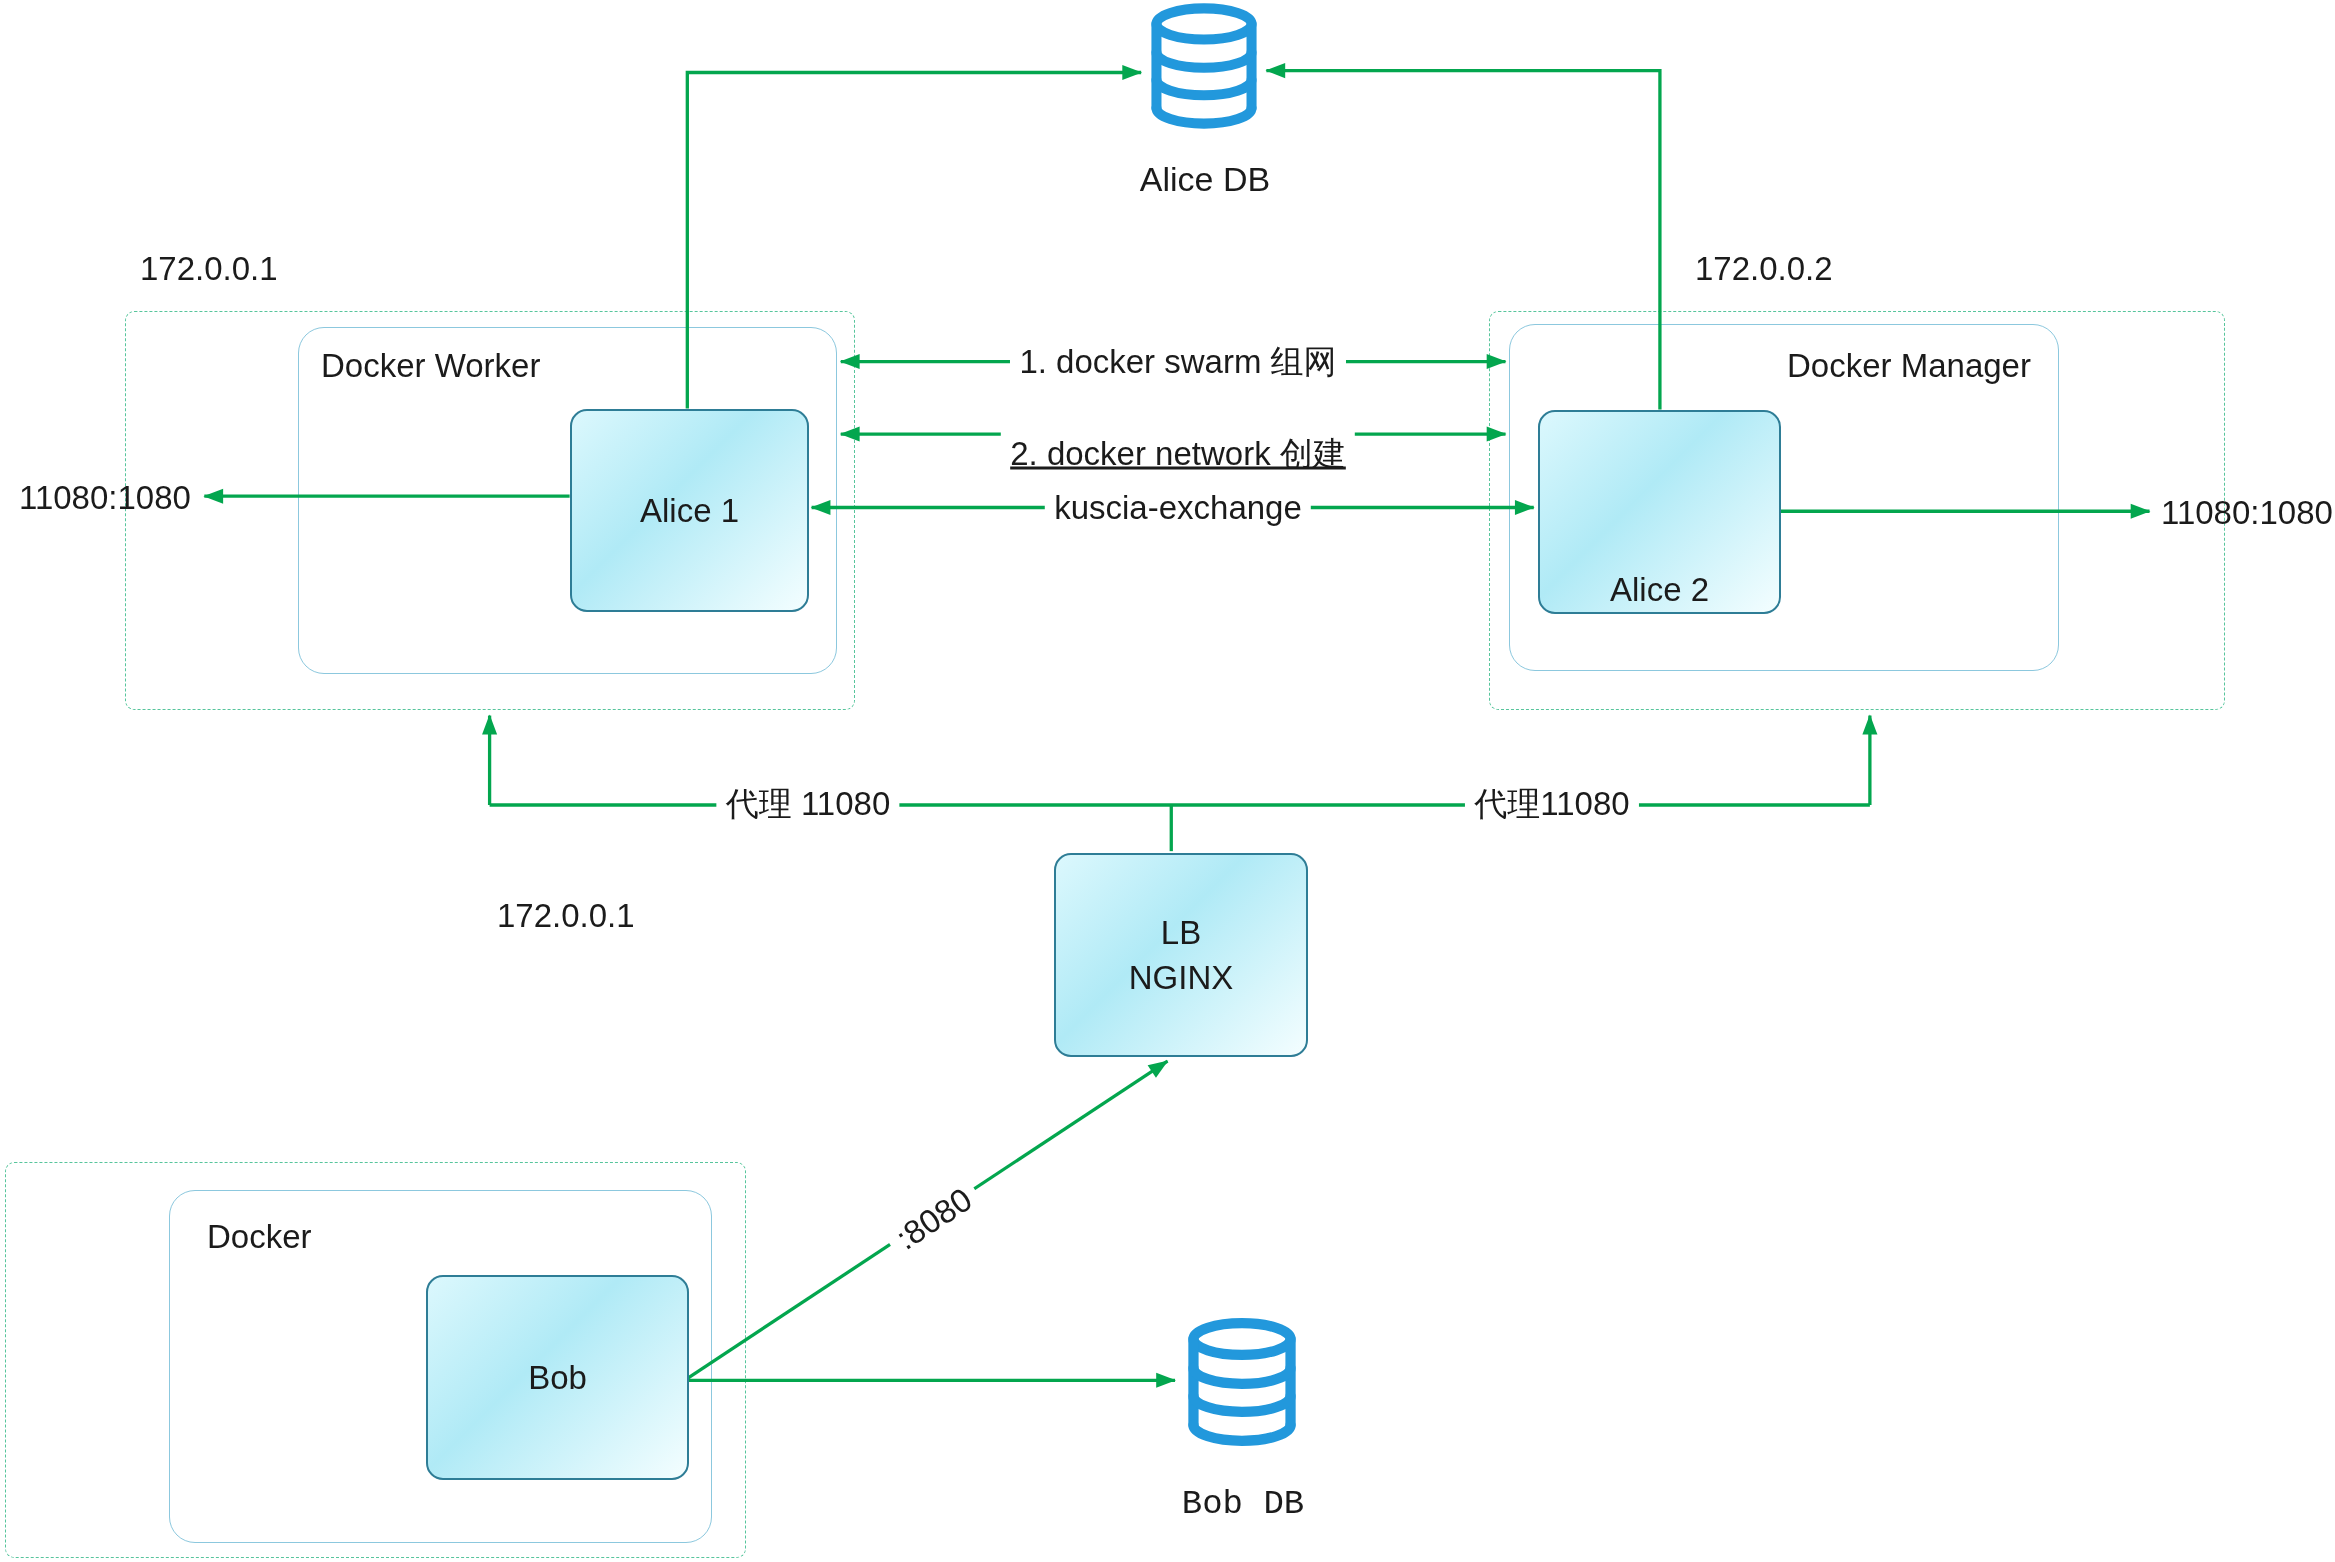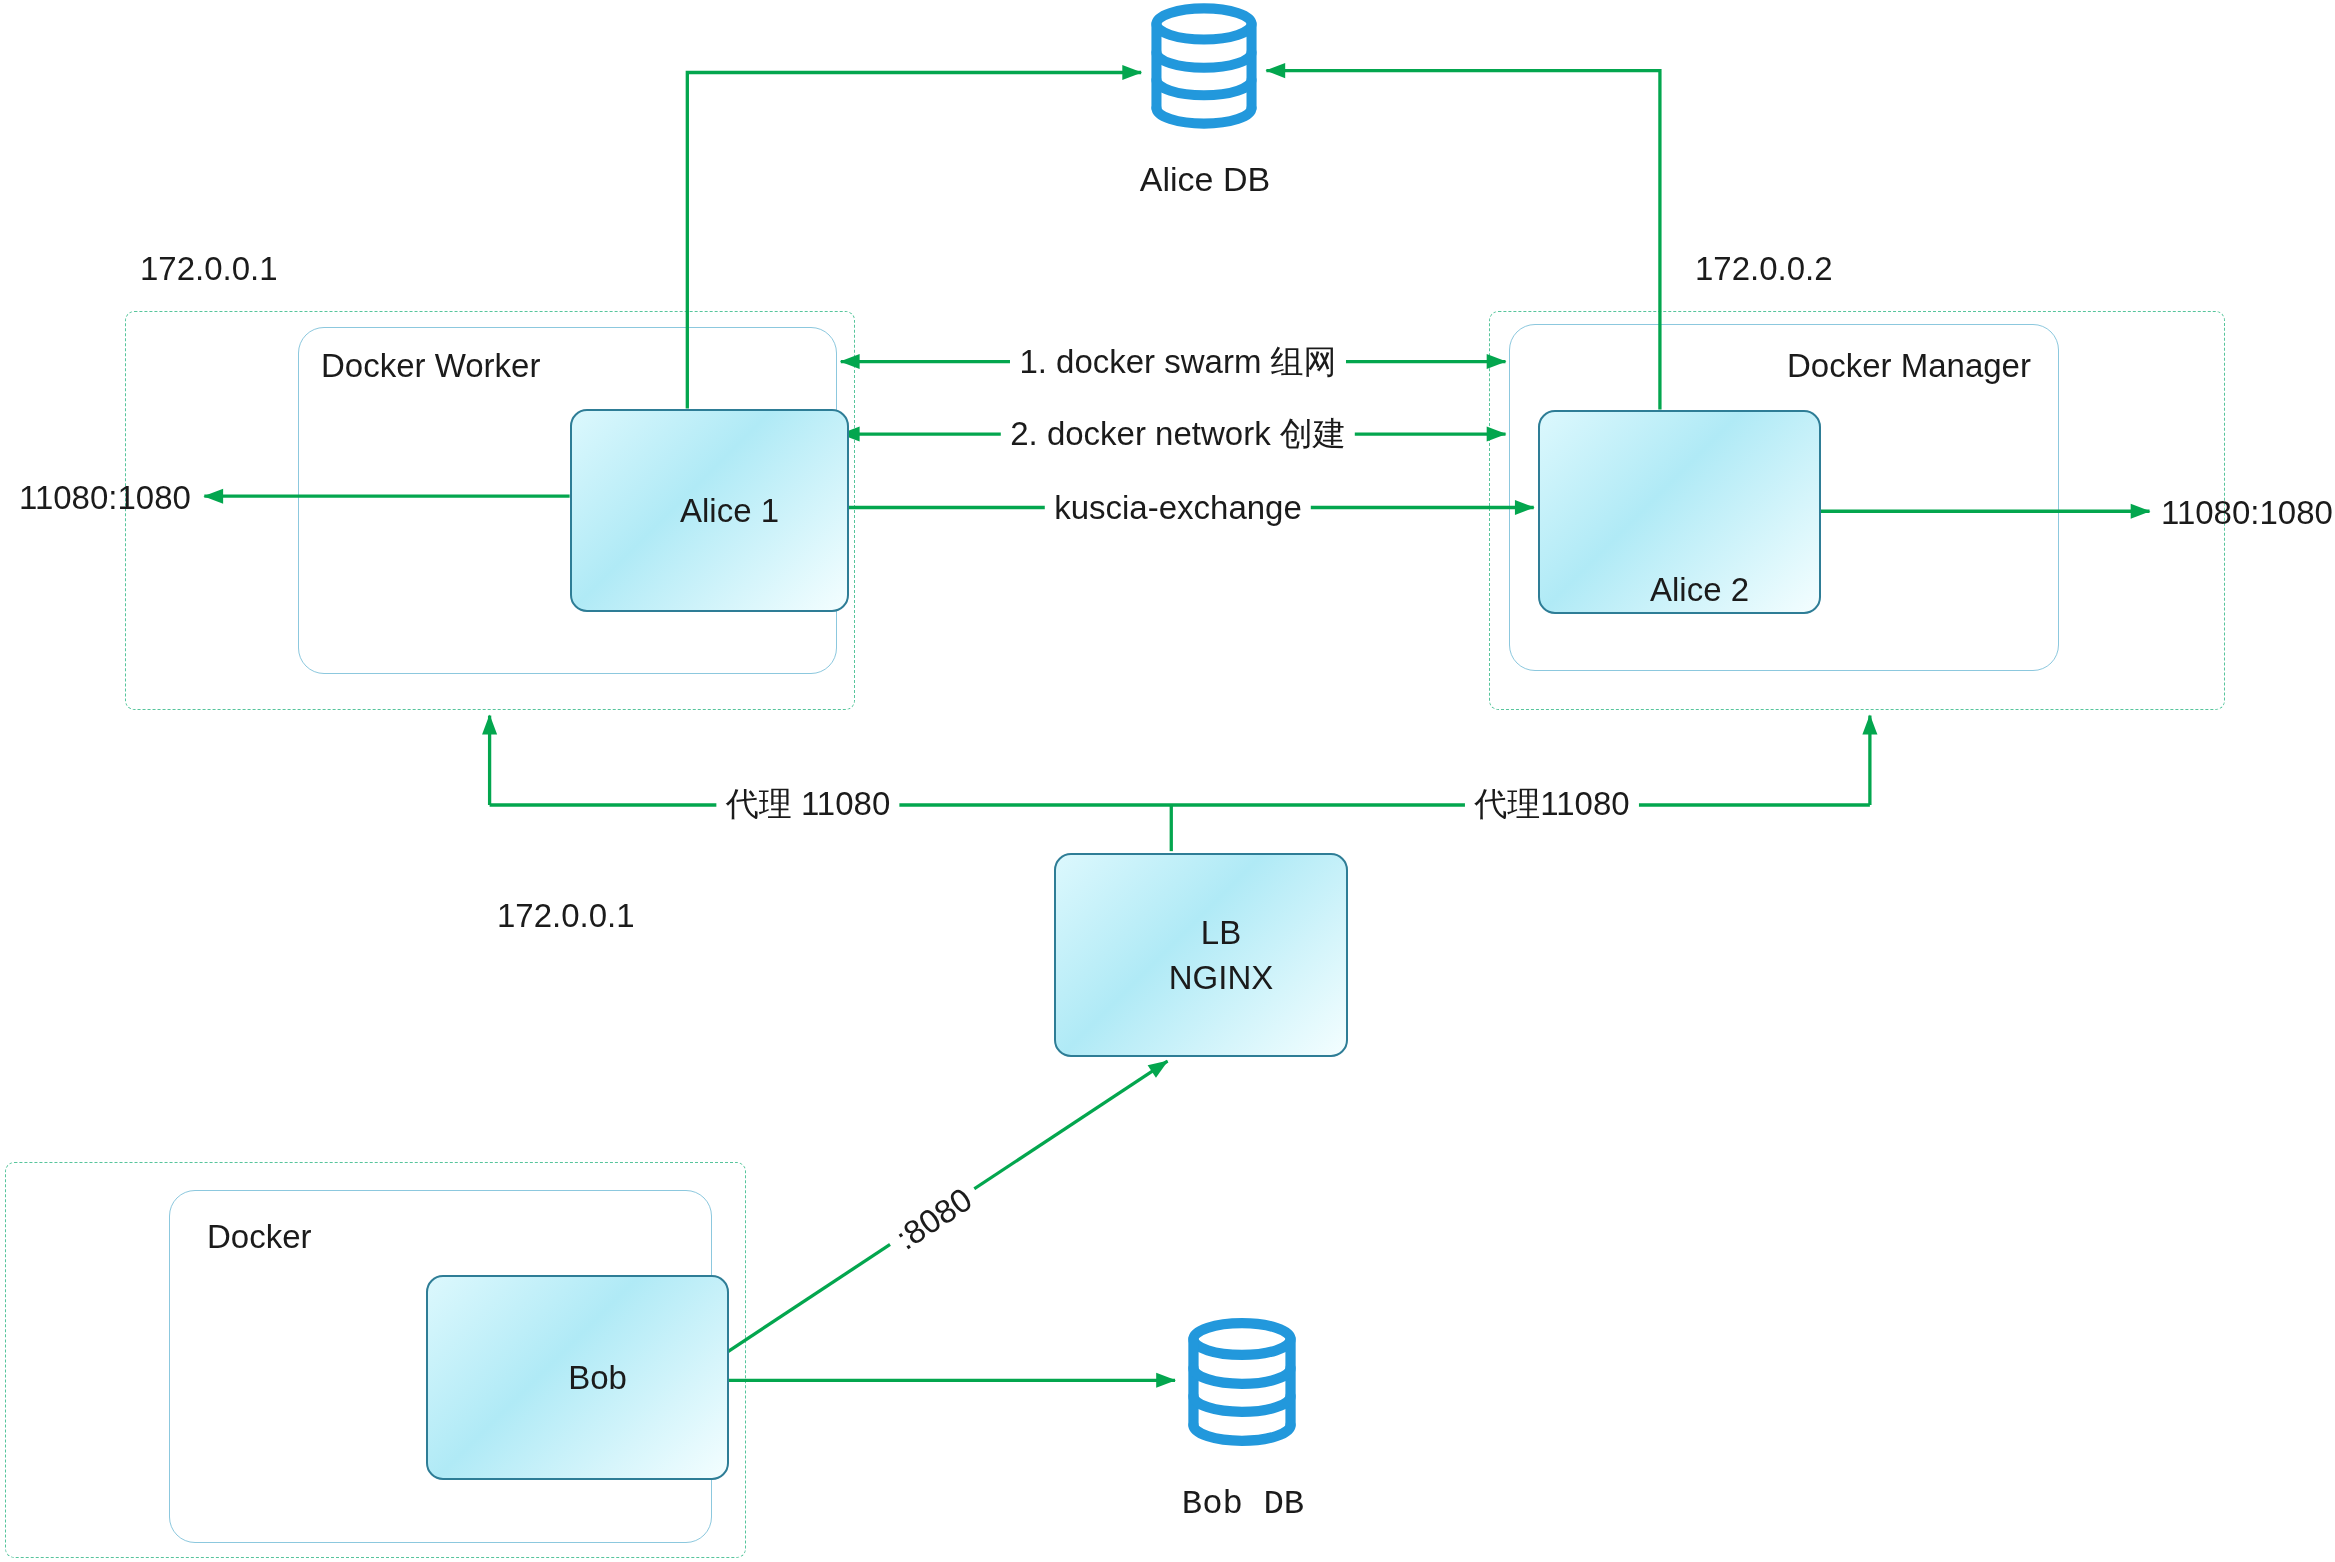--- a/index.html
+++ b/index.html
@@ -19,21 +19,21 @@
     background:#ffffff;z-index:1;
   }
   .container-label{
     position:absolute;font-size:33px;white-space:nowrap;z-index:4;text-align:right;
   }
   
   .node-box{
     position:absolute;border:2.8px solid #2e7d96;border-radius:17px;
     background:linear-gradient(135deg,#dcf8fd 0%,#b0eaf6 42%,#f4feff 100%);
     display:flex;align-items:center;justify-content:center;flex-direction:column;
-    font-size:33px;z-index:3;line-height:45px;padding-left:40px;
+    font-size:33px;z-index:3;line-height:45px;
   }
   svg.wires{position:absolute;left:0;top:0;z-index:2;}
   .wire-label{
     position:absolute;transform:translate(-50%,-50%);
     background:#ffffff;padding:0 9.4px;font-size:33px;white-space:nowrap;z-index:4;
   }
   .free-label{
     position:absolute;font-size:33px;white-space:nowrap;z-index:4;
   }
   .db-icon{position:absolute;z-index:3;}
@@ -131,21 +131,21 @@
       <path d="M8,24 L8,116"></path>
       <path d="M112,24 L112,116"></path>
       <path d="M8,55 a52,17 0 0 0 104,0"></path>
       <path d="M8,85 a52,17 0 0 0 104,0"></path>
       <path d="M8,116 a52,17 0 0 0 104,0"></path>
     </g>
   </svg>
   <div class="db-label" style="left:1243px;top:1461px;font-family:Liberation Mono, monospace;">Bob DB</div>
 
   <div class="wire-label" style="left:1178px;top:362px;">1. docker swarm 组网</div>
-  <div class="wire-label" style="left:1178px;top:434px;">2. docker network 创建</div>
+  <div class="wire-label" style="left:1178px;top:454px;text-decoration:underline;">2. docker network 创建</div>
   <div class="wire-label" style="left:1178px;top:508px;">kuscia-exchange</div>
   <div class="wire-label" style="left:808px;top:804px;">代理 11080</div>
   <div class="wire-label" style="left:1552px;top:804px;">代理11080</div>
   <div class="wire-label rot8080" style="left:934px;top:1219px;">:8080</div>
 
   <div class="free-label" style="left:19px;top:479px;">11080:1080</div>
   <div class="free-label" style="left:2161px;top:494px;">11080:1080</div>
 
 </div>
 

